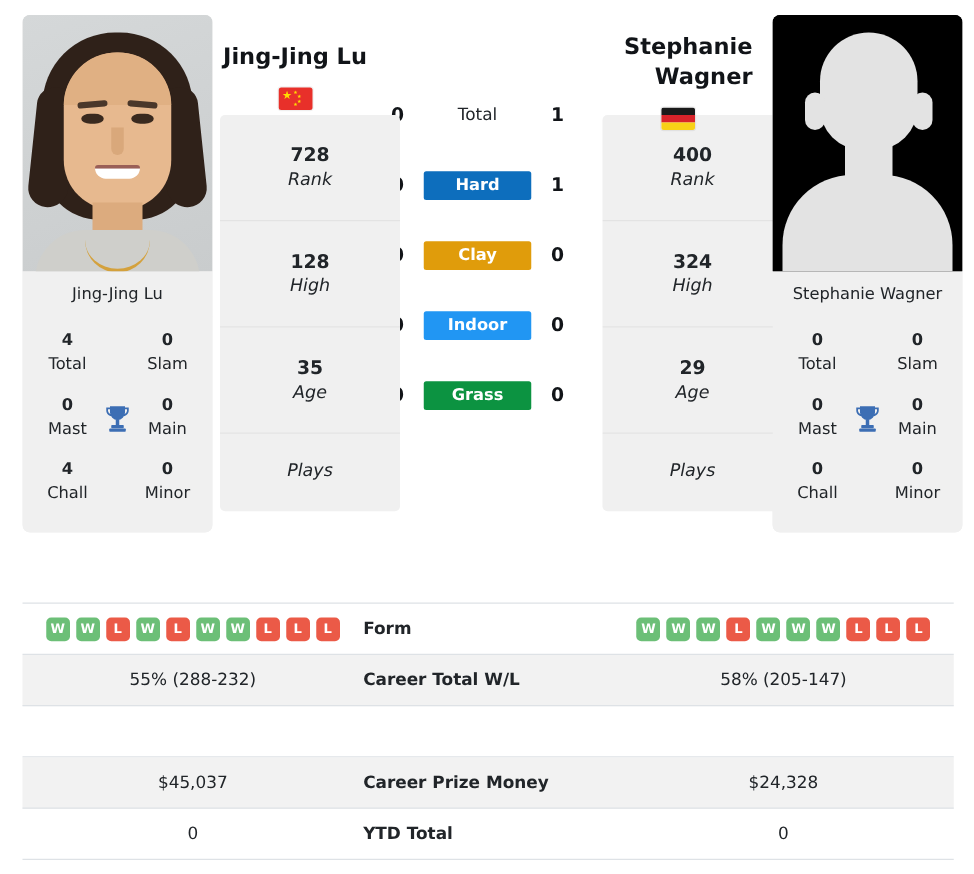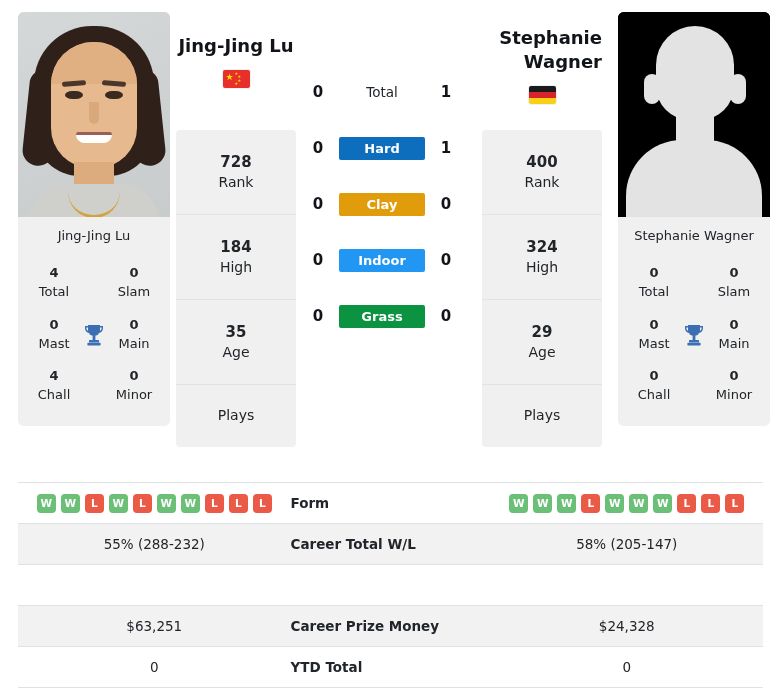--- a/index.html
+++ b/index.html
@@ -113,34 +113,34 @@
   .titles-cell .v { font-size: 13px; font-weight: bold; line-height: 1.45; }
   .titles-cell .k { font-size: 13px; color: #212529; line-height: 1.45; }
   .trophy { width: 26px; text-align:center; }
   .trophy svg { display:block; margin: 0 auto; }
 
   
   .stats-card {
     background: #f0f0f0;
     border-radius: 4px;
     overflow: hidden;
-    margin-top: 118px;
-    width: 120px;
+    margin-top: 80px;
+    width: 144px;
   }
   .stats-cell {
     height: 85px;
     display: flex;
     flex-direction: column;
     align-items: center;
     justify-content: center;
     border-bottom: 1px solid #e3e3e3;
   }
   .stats-cell:last-child { border-bottom: none; height: 62px; }
   .stats-cell .v { font-size: 15px; font-weight: bold; line-height: 1.4; }
-  .stats-cell .k { font-size: 14px; line-height: 1.4; }
+  .stats-cell .k { font-size: 14px; line-height: 1.4; font-style: italic; }
 
   
   .name-block {
     width: 120px;
     position: absolute;
     text-align: center;
   }
   .name-text {
     font-size: 18px;
     font-weight: bold;
@@ -333,21 +333,21 @@
           <span class="star-s" style="left:15px; top:9px;">★</span>
           <span class="star-s" style="left:12px; top:12px;">★</span>
         </div>
       </div>
       <div class="stats-card">
         <div class="stats-cell">
           <div class="v">728</div>
           <div class="k">Rank</div>
         </div>
         <div class="stats-cell">
-          <div class="v">184</div>
+          <div class="v">128</div>
           <div class="k">High</div>
         </div>
         <div class="stats-cell">
           <div class="v">35</div>
           <div class="k">Age</div>
         </div>
         <div class="stats-cell">
           <div class="k">Plays</div>
         </div>
       </div>
@@ -507,21 +507,21 @@
     <div class="cmp-row alt">
       <div class="cmp-left">55% (288-232)</div>
       <div class="cmp-mid">Career Total W/L</div>
       <div class="cmp-right">58% (205-147)</div>
     </div>
 
     <div class="cmp-row">
     </div>
 
     <div class="cmp-row alt">
-      <div class="cmp-left">$63,251</div>
+      <div class="cmp-left">$45,037</div>
       <div class="cmp-mid">Career Prize Money</div>
       <div class="cmp-right">$24,328</div>
     </div>
 
     <div class="cmp-row">
       <div class="cmp-left">0</div>
       <div class="cmp-mid">YTD Total</div>
       <div class="cmp-right">0</div>
     </div>
   </div>

